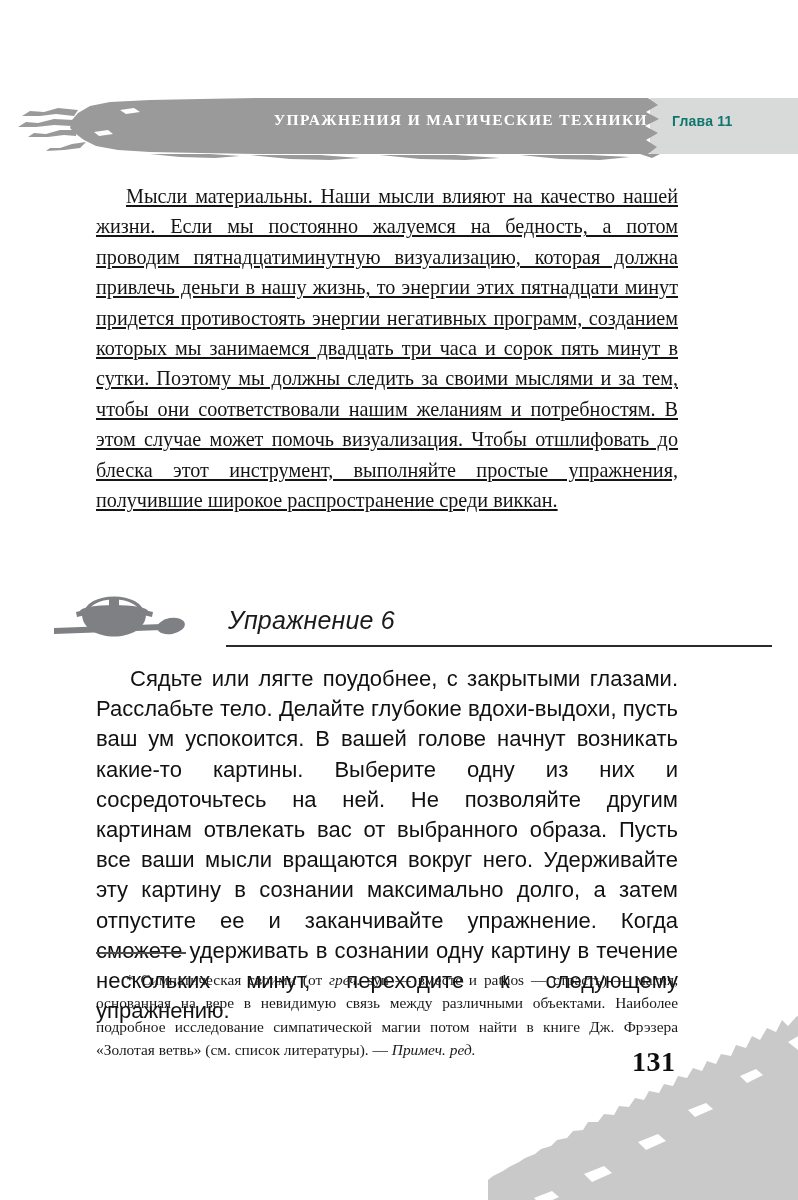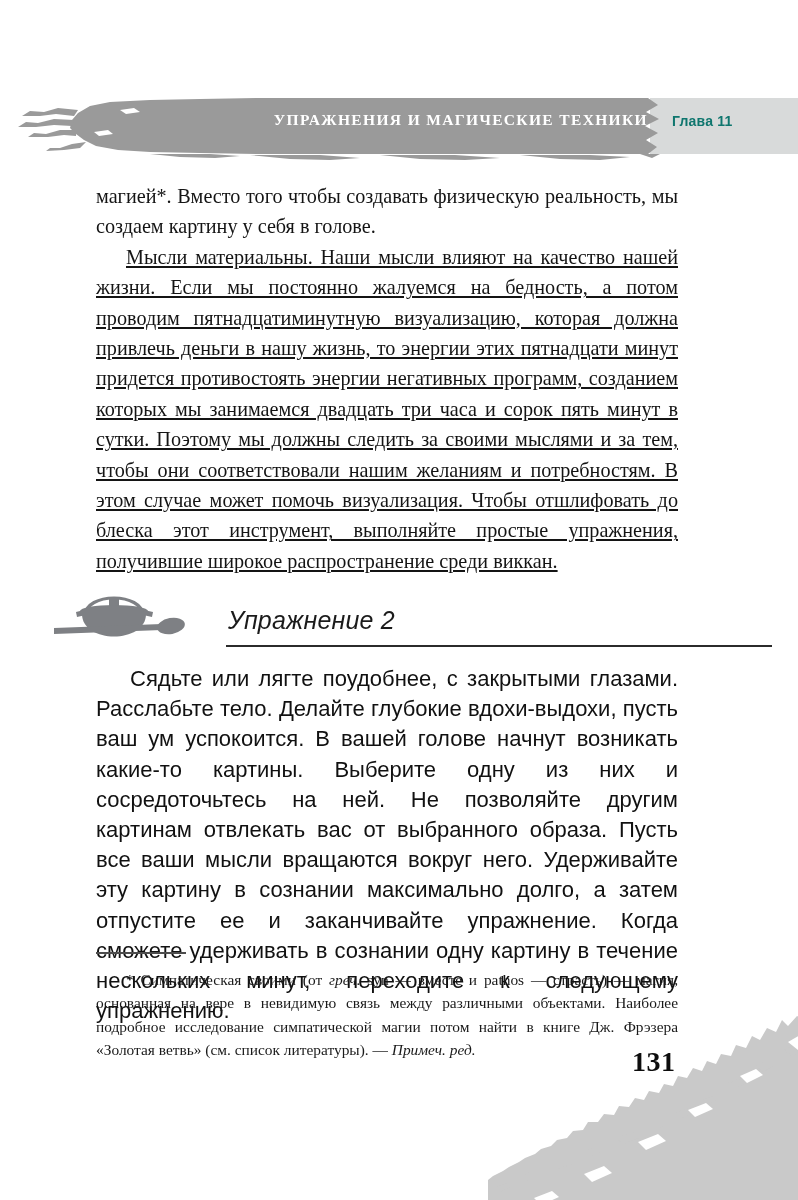--- a/index.html
+++ b/index.html
@@ -262,21 +262,20 @@
       <path fill="#ffffff" d="M120,18 L134,16 L140,20 L126,22 Z"></path>
       <path fill="#ffffff" d="M94,40 L108,38 L113,42 L99,44 Z"></path>
     </svg>
   </div>
   <div class="header-title">УПРАЖНЕНИЯ И МАГИЧЕСКИЕ ТЕХНИКИ</div>
   <div class="header-chapter">Глава 11</div>
 
   <div class="content">
 
     <div id="body-block">
-      <p class="body-par">магией*. Вместо того чтобы создавать физическую реальность, мы создаем картину у себя в голове.</p>
       <p class="body-par indent">Мысли материальны. Наши мысли влияют на качество нашей жизни. Если мы постоянно жалуемся на бедность, а потом проводим пятнадцатиминутную визуализацию, которая должна привлечь деньги в нашу жизнь, то энергии этих пятнадцати минут придется противостоять энергии негативных программ, созданием которых мы занимаемся двадцать три часа и сорок пять минут в сутки. Поэтому мы должны следить за своими мыслями и за тем, чтобы они соответствовали нашим желаниям и потребностям. В этом случае может помочь визуализация. Чтобы отшлифовать до блеска этот инструмент, выполняйте простые упражнения, получившие широкое распространение среди виккан.</p>
     </div>
 
     <div class="exercise-head">
       <div class="cauldron-icon">
         <svg viewBox="0 0 140 62" width="140" height="62" aria-hidden="true">
 
           <path d="M31,30 C31,6 89,6 89,30" fill="none" stroke="#7e8084" stroke-width="3.2"></path>
 
           <rect x="55" y="13" width="10" height="9" fill="#7e8084"></rect>
@@ -287,21 +286,21 @@
 
           <path d="M90,24 l9,2 l-1,5 l-9,-2 z" fill="#7e8084"></path>
 
           <path d="M28,28 C28,58 92,58 92,28 Z" fill="#7e8084"></path>
 
           <path d="M0,42 L108,38 L108,44 L0,48 Z" fill="#7e8084"></path>
 
           <ellipse cx="117" cy="40" rx="14" ry="8" fill="#7e8084" transform="rotate(-10 117 40)"></ellipse>
         </svg>
       </div>
-      <div class="exercise-title">Упражнение 2</div>
+      <div class="exercise-title">Упражнение 6</div>
       <div class="head-rule"></div>
     </div>
 
     <div id="exercise-block">
       <p class="ex-par">Сядьте или лягте поудобнее, с закрытыми глазами. Расслабьте тело. Делайте глубокие вдохи-выдохи, пусть ваш ум успокоится. В вашей голове начнут возникать какие-то картины. Выберите одну из них и сосредоточьтесь на ней. Не позволяйте другим картинам отвлекать вас от выбранного образа. Пусть все ваши мысли вращаются вокруг него. Удерживайте эту картину в сознании максимально долго, а затем отпустите ее и заканчивайте упражнение. Когда сможете удерживать в сознании одну картину в течение нескольких минут, переходите к следующему упражнению.</p>
     </div>
 
     <div id="footnote-block">
       <div class="footnote-rule"></div>
       <p class="footnote-text"><span>* Симпатическая своими (от </span><i>греч.</i><span> syn — вместе и pathos — страсть) — магия, основанная на вере в невидимую связь между различными объектами. Наиболее подробное исследование симпатической магии потом найти в книге Дж. Фрэзера «Золотая ветвь» (см. список литературы). — </span><i>Примеч. ред.</i></p>

